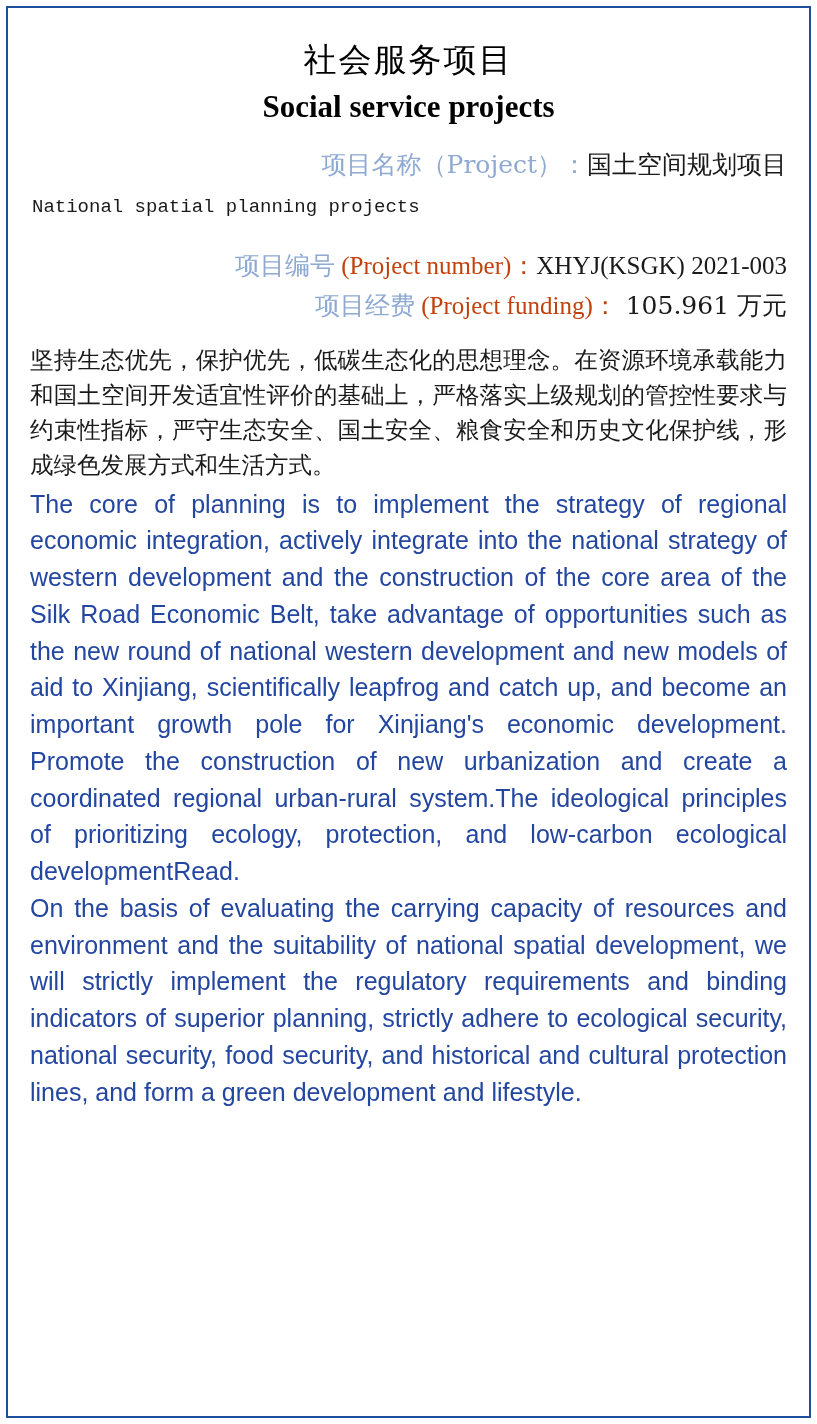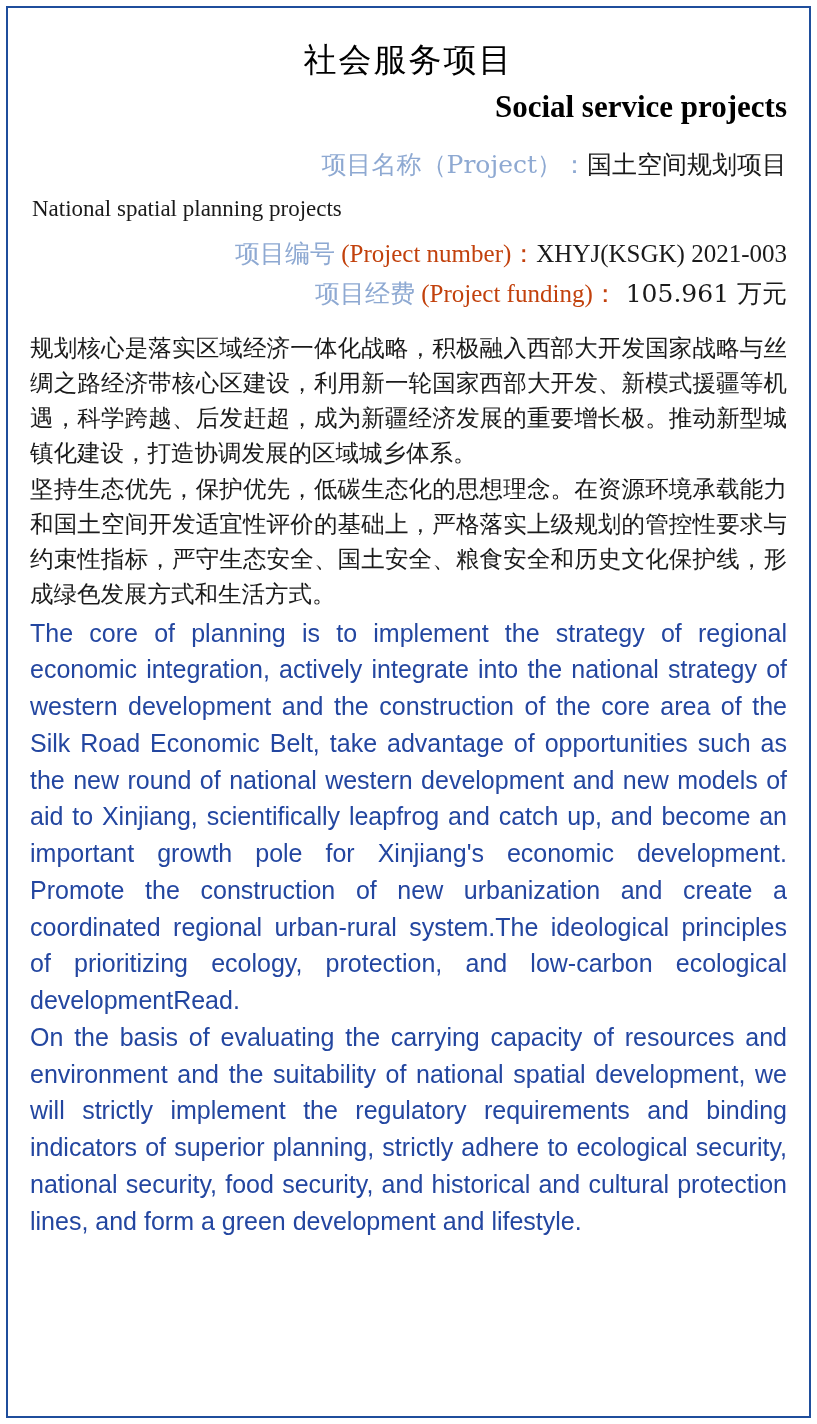--- a/index.html
+++ b/index.html
@@ -31,21 +31,21 @@
   .title-cn {
     text-align: center;
     font-family: "DejaVu Serif", serif;
     font-size: 33px;
     letter-spacing: 2px;
     color: #000000;
     margin: 8px 0 6px 0;
     font-weight: normal;
   }
   .title-en {
-    text-align: right;
+    text-align: center;
     font-family: "Liberation Serif", serif;
     font-size: 31px;
     font-weight: bold;
     color: #000000;
     margin: 0 0 20px 0;
   }
   .meta {
     padding-left: 22px;
   }
   .meta-row {
@@ -65,24 +65,24 @@
   }
   .val-cn {
     color: #1a1a1a;
     font-family: "DejaVu Serif", serif;
   }
   .val-en {
     color: #1a1a1a;
     font-family: "Liberation Serif", serif;
   }
   .sub-en {
-    font-size: 23px;
+    font-size: 19px;
     color: #1a1a1a;
-    margin: 10px 0 12px 2px;
-    font-family: Liberation Serif, serif;
+    margin: 10px 0 28px 2px;
+    font-family: Liberation Mono, monospace;
   }
   .body-cn {
     font-family: "DejaVu Serif", serif;
     font-size: 23.5px;
     line-height: 1.5;
     color: #1a1a1a;
     text-align: justify;
     text-justify: inter-ideograph;
     margin-top: 16px;
   }
@@ -125,21 +125,20 @@
     <div class="meta">
       <div class="meta-row">
         <span class="lbl-cn">项目编号</span><span class="lbl-en"> (Project number)：</span><span class="val-en">XHYJ(KSGK) 2021-003</span>
       </div>
       <div class="meta-row">
         <span class="lbl-cn">项目经费</span><span class="lbl-en"> (Project funding)：</span><span class="val-cn"> 105.961 万元</span>
       </div>
     </div>
 
     <div class="body-cn">
-      <p>规划核心是落实区域经济一体化战略，积极融入西部大开发国家战略与丝绸之路经济带核心区建设，利用新一轮国家西部大开发、新模式援疆等机遇，科学跨越、后发赶超，成为新疆经济发展的重要增长极。推动新型城镇化建设，打造协调发展的区域城乡体系。</p>
       <p>坚持生态优先，保护优先，低碳生态化的思想理念。在资源环境承载能力和国土空间开发适宜性评价的基础上，严格落实上级规划的管控性要求与约束性指标，严守生态安全、国土安全、粮食安全和历史文化保护线，形成绿色发展方式和生活方式。</p>
     </div>
 
     <div class="body-en">
       <p>The core of planning is to implement the strategy of regional economic integration, actively integrate into the national strategy of western development and the construction of the core area of the Silk Road Economic Belt, take advantage of opportunities such as the new round of national western development and new models of aid to Xinjiang, scientifically leapfrog and catch up, and become an important growth pole for Xinjiang's economic development. Promote the construction of new urbanization and create a coordinated regional urban-rural system.The ideological principles of prioritizing ecology, protection, and low-carbon ecological developmentRead.</p>
       <p>On the basis of evaluating the carrying capacity of resources and environment and the suitability of national spatial development, we will strictly implement the regulatory requirements and binding indicators of superior planning, strictly adhere to ecological security, national security, food security, and historical and cultural protection lines, and form a green development and lifestyle.</p>
     </div>
 
   </div>
 </div>

